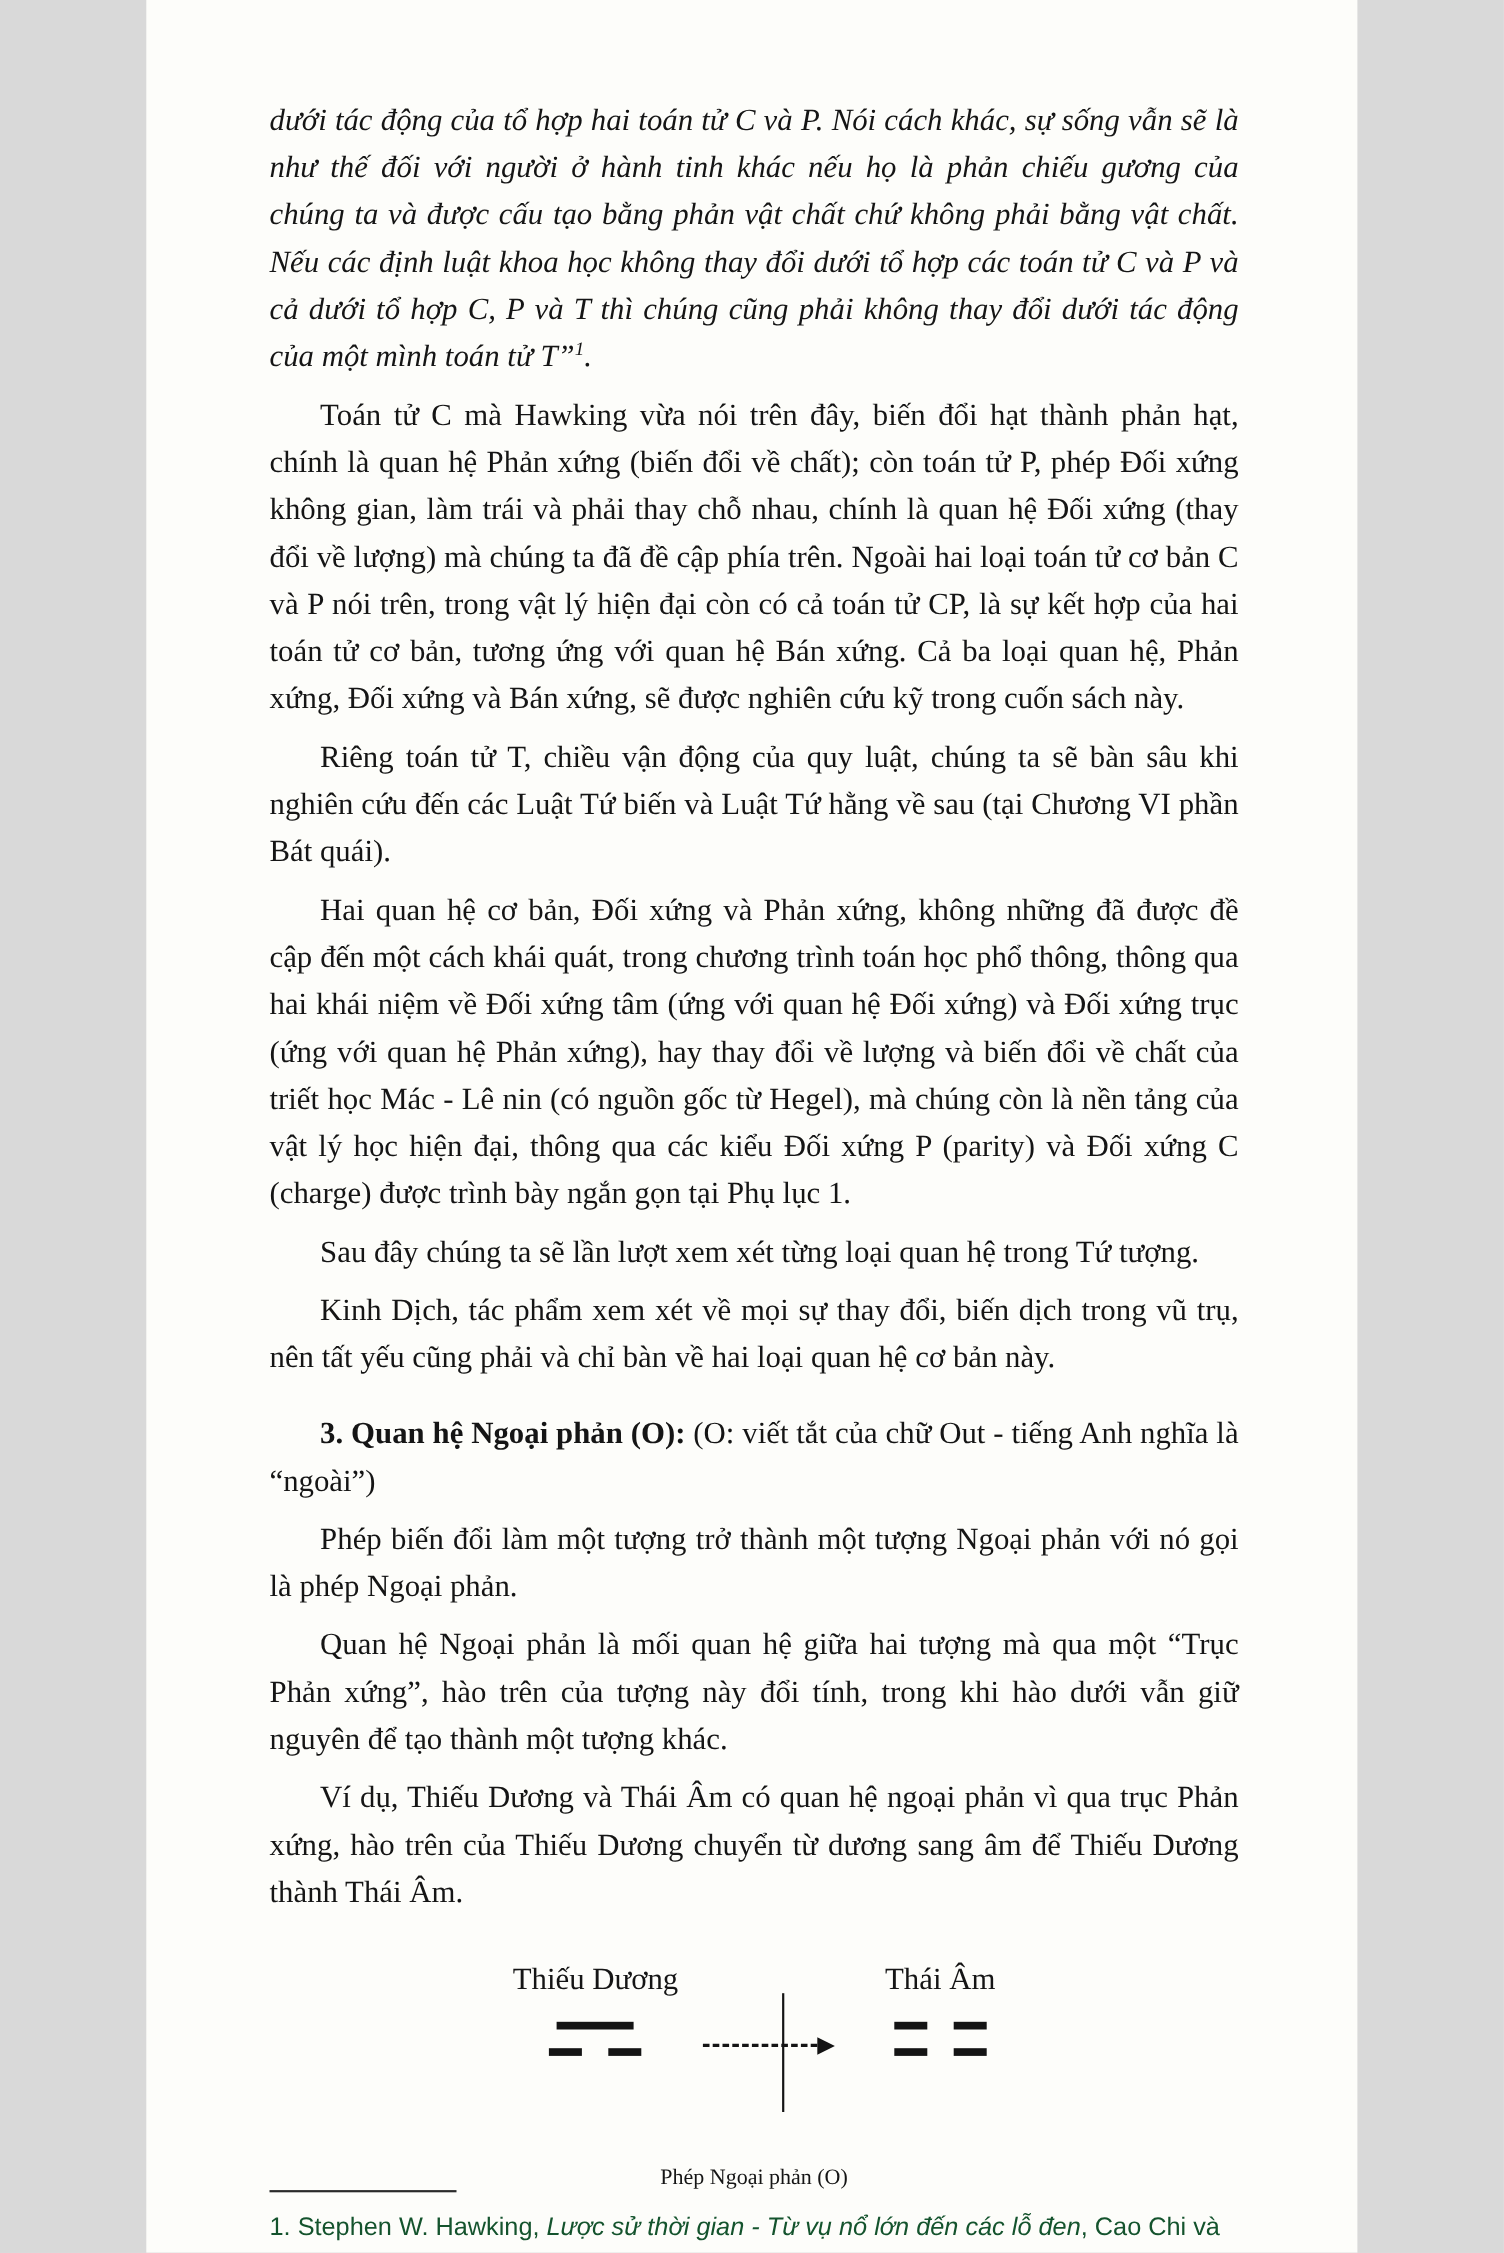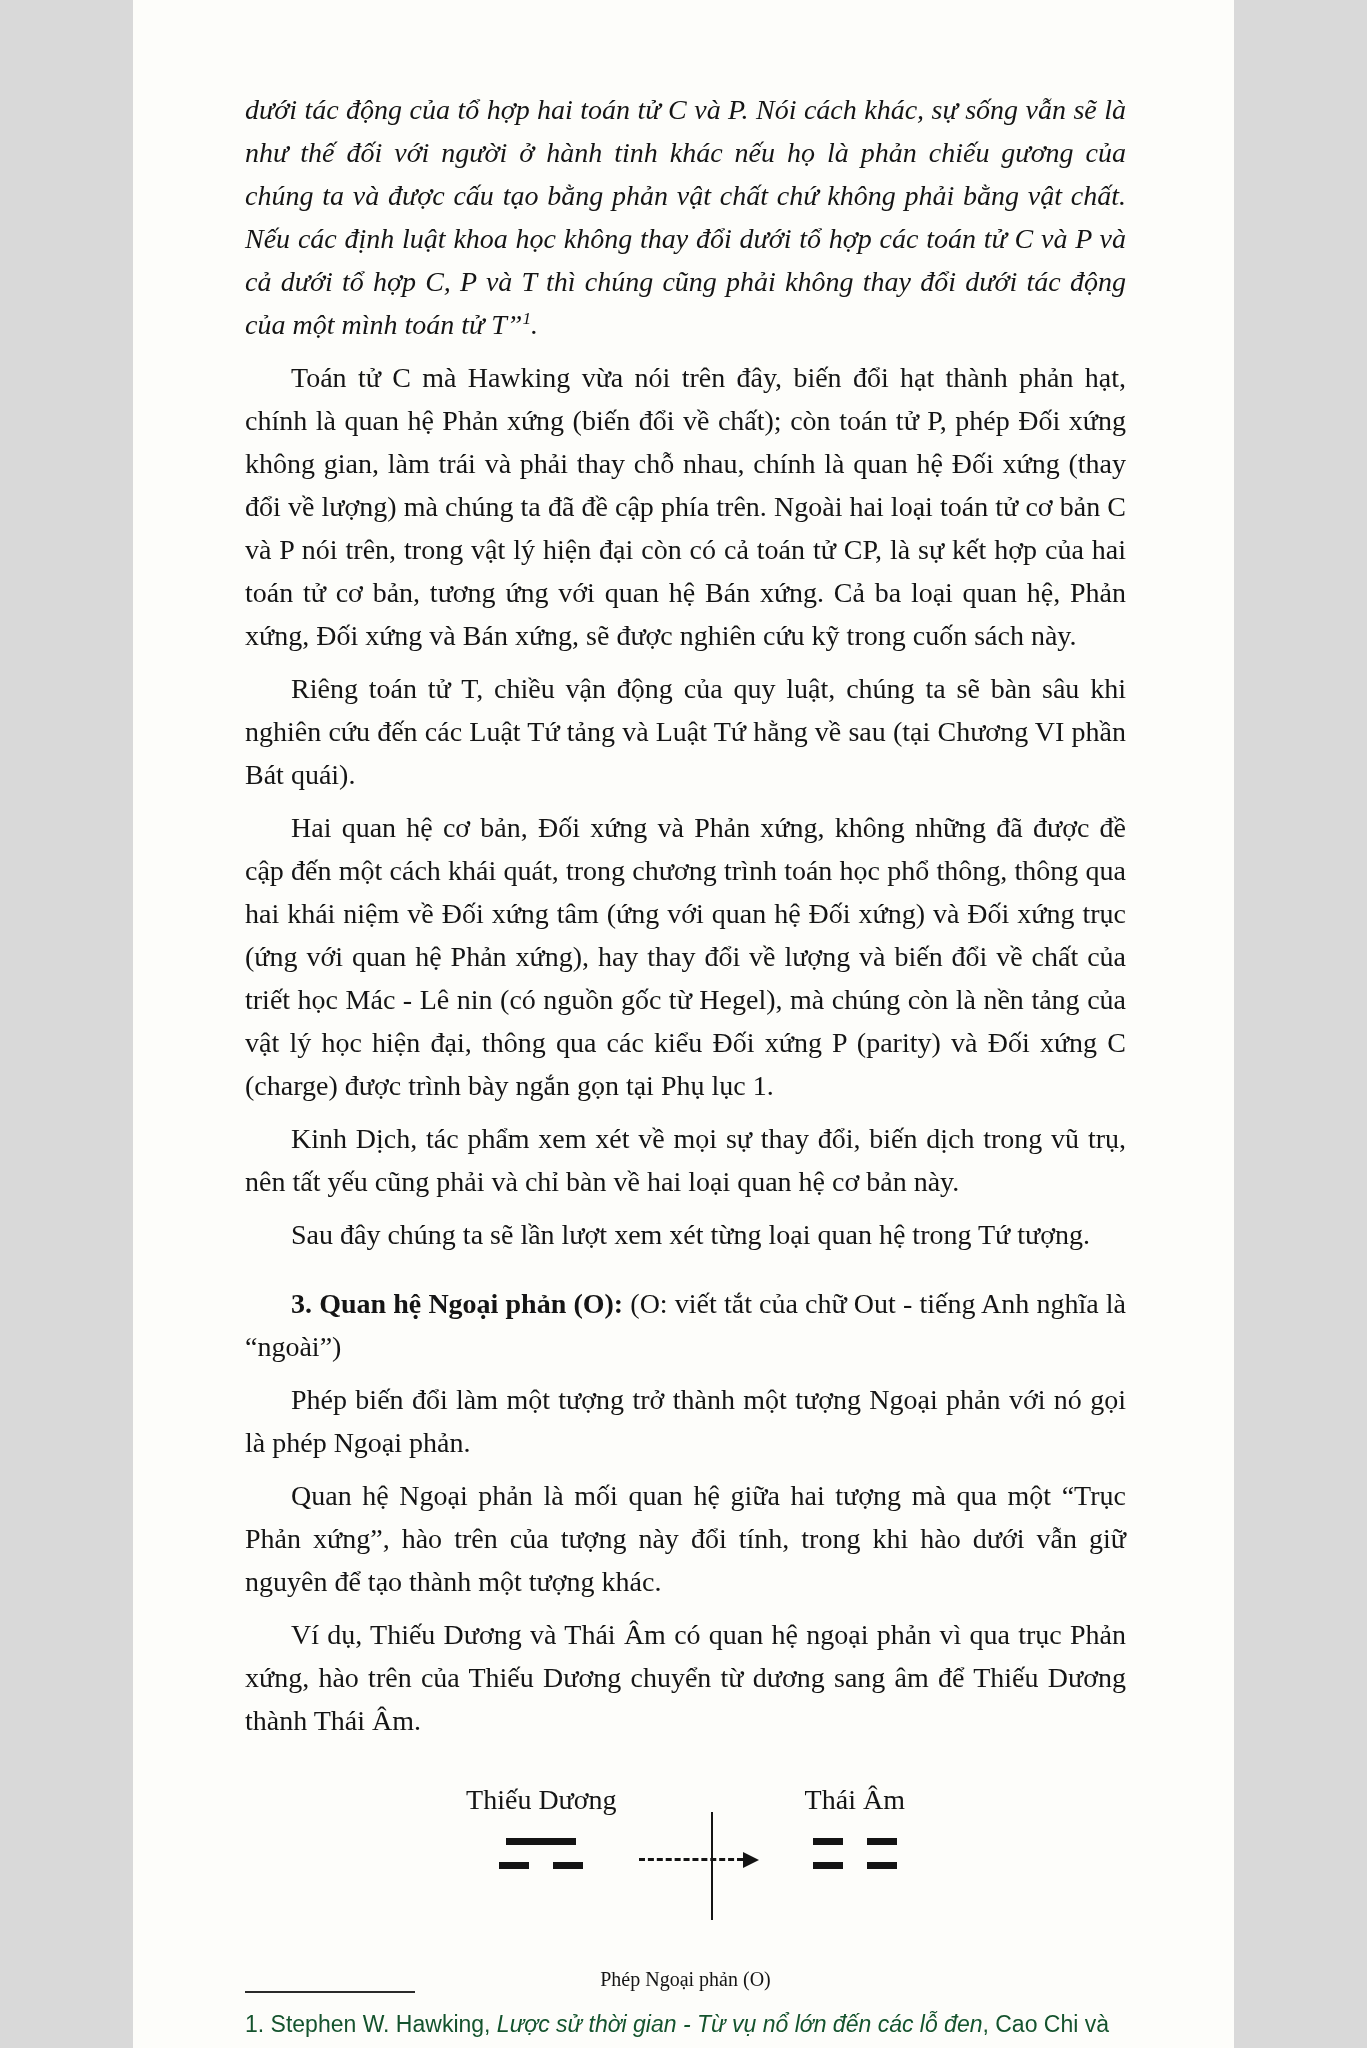--- a/index.html
+++ b/index.html
@@ -67,24 +67,24 @@
 </head>
 <body>
 
 <div class="page">
 
   <div class="body-text">
 
     <p class="quote"><span>dưới tác động của tổ hợp hai toán tử C và P. Nói cách khác, sự sống vẫn sẽ là như thế đối với người ở hành tinh khác nếu họ là phản chiếu gương của chúng ta và được cấu tạo bằng phản vật chất chứ không phải bằng vật chất. Nếu các định luật khoa học không thay đổi dưới tổ hợp các toán tử C và P và cả dưới tổ hợp C, P và T thì chúng cũng phải không thay đổi dưới tác động của một mình toán tử T”</span><sup>1</sup><span>.</span></p>
 
     <p>Toán tử C mà Hawking vừa nói trên đây, biến đổi hạt thành phản hạt, chính là quan hệ Phản xứng (biến đổi về chất); còn toán tử P, phép Đối xứng không gian, làm trái và phải thay chỗ nhau, chính là quan hệ Đối xứng (thay đổi về lượng) mà chúng ta đã đề cập phía trên. Ngoài hai loại toán tử cơ bản C và P nói trên, trong vật lý hiện đại còn có cả toán tử CP, là sự kết hợp của hai toán tử cơ bản, tương ứng với quan hệ Bán xứng. Cả ba loại quan hệ, Phản xứng, Đối xứng và Bán xứng, sẽ được nghiên cứu kỹ trong cuốn sách này.</p>
-    <p>Riêng toán tử T, chiều vận động của quy luật, chúng ta sẽ bàn sâu khi nghiên cứu đến các Luật Tứ tảng và Luật Tứ hằng về sau (tại Chương VI phần Bát quái).</p>
+    <p>Riêng toán tử T, chiều vận động của quy luật, chúng ta sẽ bàn sâu khi nghiên cứu đến các Luật Tứ biến và Luật Tứ hằng về sau (tại Chương VI phần Bát quái).</p>
     <p>Hai quan hệ cơ bản, Đối xứng và Phản xứng, không những đã được đề cập đến một cách khái quát, trong chương trình toán học phổ thông, thông qua hai khái niệm về Đối xứng tâm (ứng với quan hệ Đối xứng) và Đối xứng trục (ứng với quan hệ Phản xứng), hay thay đổi về lượng và biến đổi về chất của triết học Mác - Lê nin (có nguồn gốc từ Hegel), mà chúng còn là nền tảng của vật lý học hiện đại, thông qua các kiểu Đối xứng P (parity) và Đối xứng C (charge) được trình bày ngắn gọn tại Phụ lục 1.</p>
+    <p>Sau đây chúng ta sẽ lần lượt xem xét từng loại quan hệ trong Tứ tượng.</p>
     <p>Kinh Dịch, tác phẩm xem xét về mọi sự thay đổi, biến dịch trong vũ trụ, nên tất yếu cũng phải và chỉ bàn về hai loại quan hệ cơ bản này.</p>
-    <p>Sau đây chúng ta sẽ lần lượt xem xét từng loại quan hệ trong Tứ tượng.</p>
 
     <p class="heading"><span class="heading-bold">3. Quan hệ Ngoại phản (O):</span><span> (O: viết tắt của chữ Out - tiếng Anh nghĩa là “ngoài”)</span></p>
 
     <p>Phép biến đổi làm một tượng trở thành một tượng Ngoại phản với nó gọi là phép Ngoại phản.</p>
     <p>Quan hệ Ngoại phản là mối quan hệ giữa hai tượng mà qua một “Trục Phản xứng”, hào trên của tượng này đổi tính, trong khi hào dưới vẫn giữ nguyên để tạo thành một tượng khác.</p>
     <p>Ví dụ, Thiếu Dương và Thái Âm có quan hệ ngoại phản vì qua trục Phản xứng, hào trên của Thiếu Dương chuyển từ dương sang âm để Thiếu Dương thành Thái Âm.</p>
   </div>
 
   <div class="diagram">
     <div class="dg-side">

